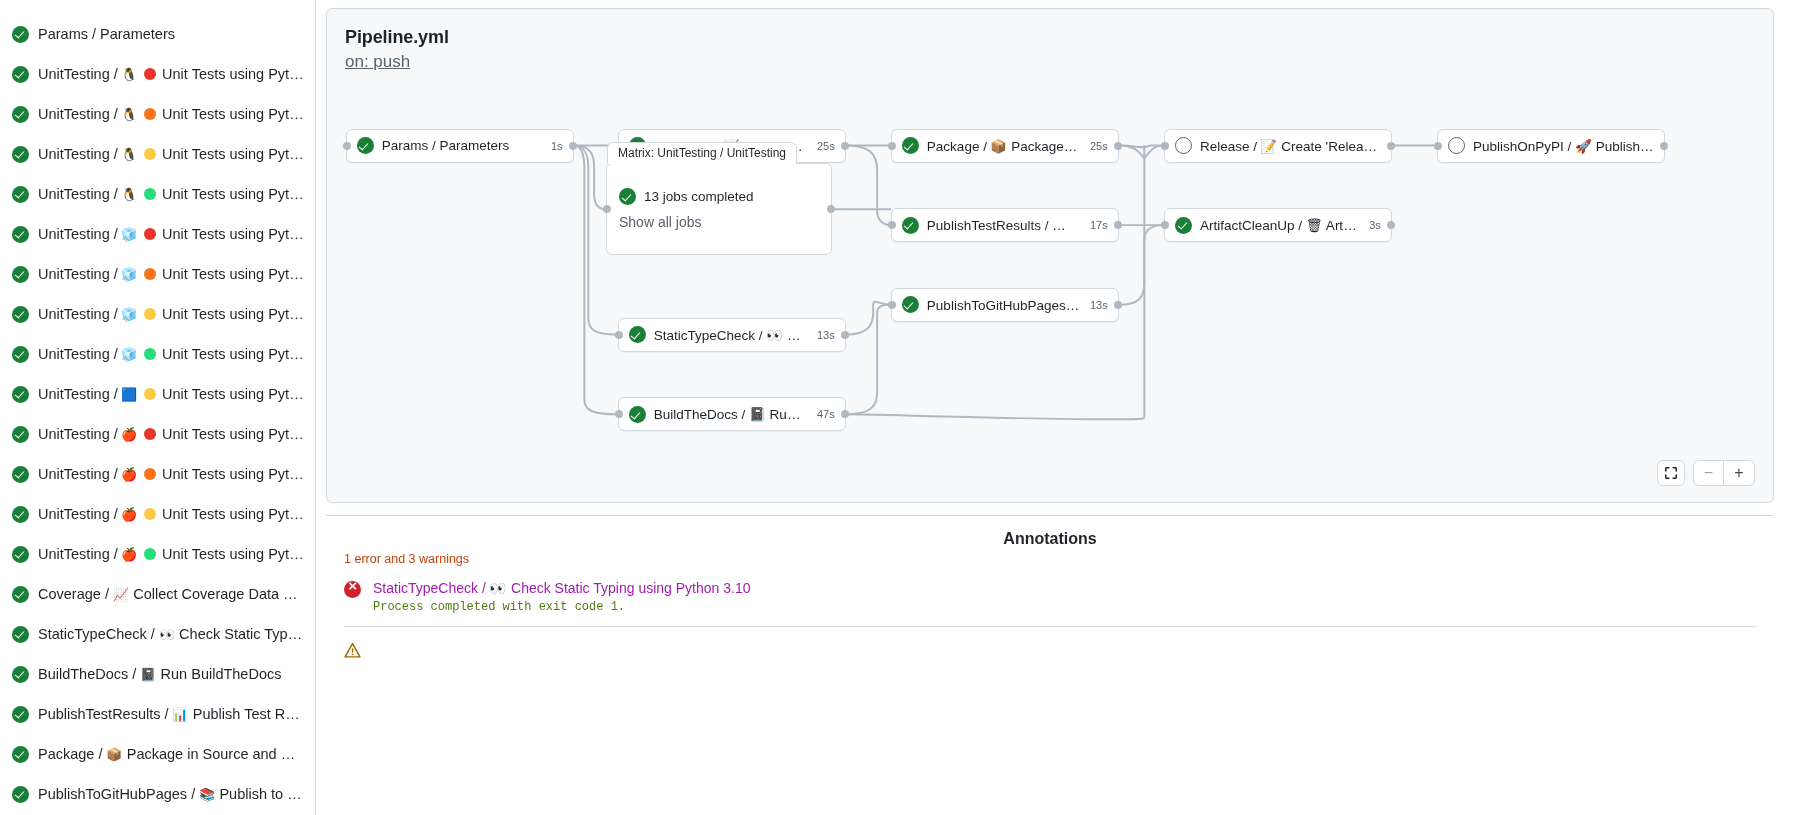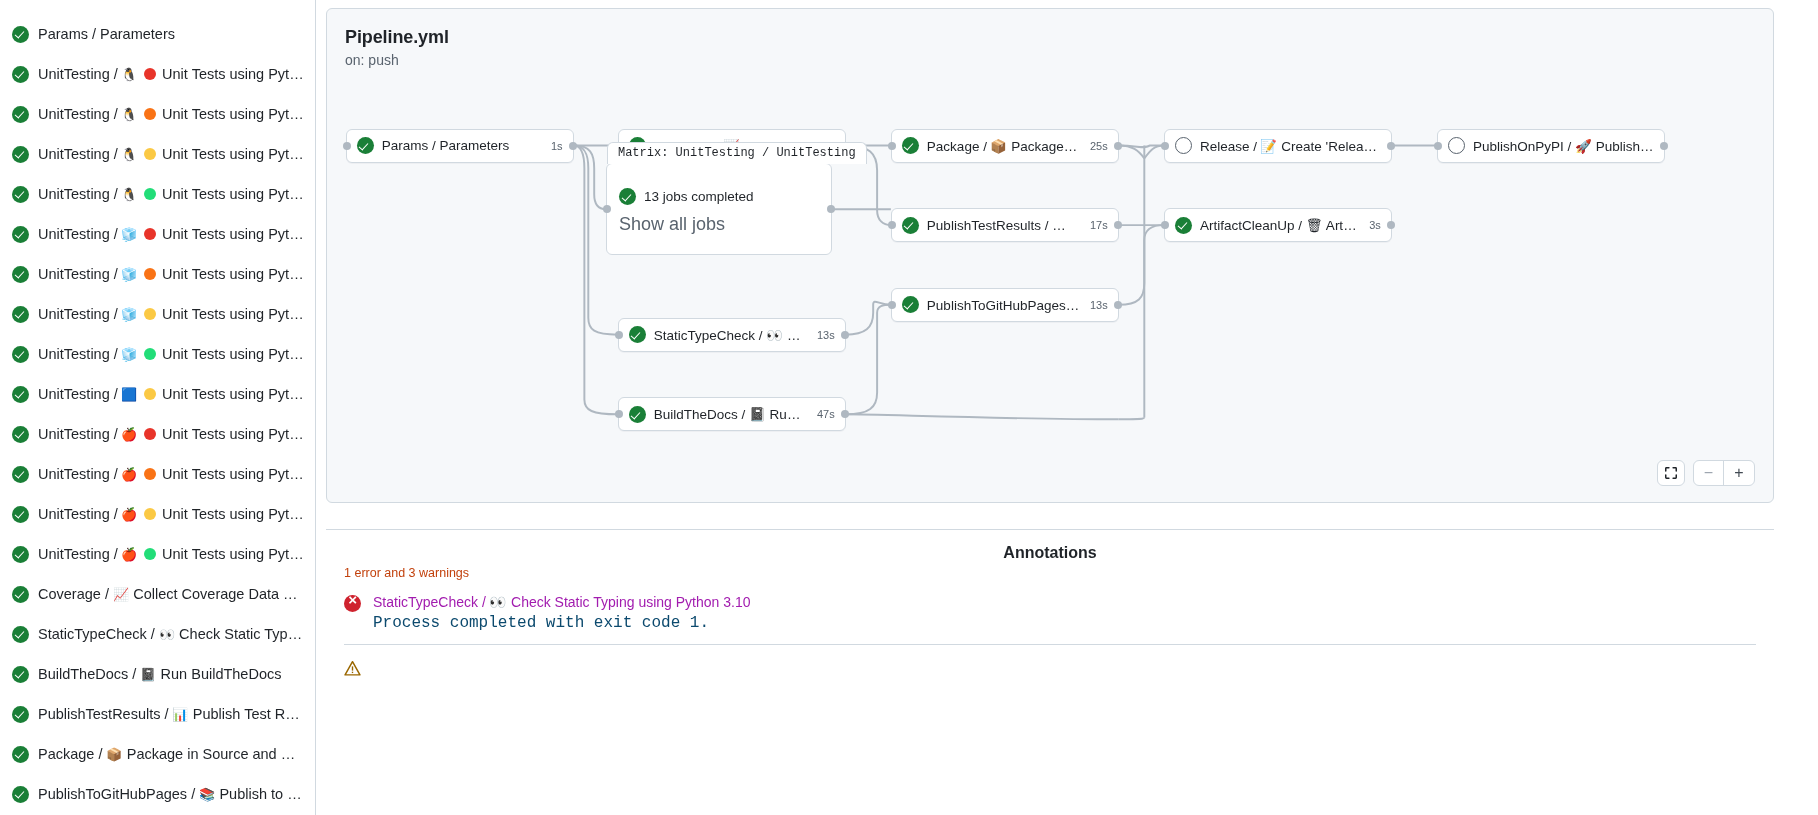--- a/index.html
+++ b/index.html
@@ -46,31 +46,31 @@
   }
   .ic-skipped { background:#fff; border:1.6px solid #59636e; width:17px; height:17px; }
   .ic-error { background:#cf222e; }
   .ic-error::after{
     content:"\00d7"; position:absolute; left:0; top:-4px; width:17px;
     text-align:center; color:#fff; font-size:15px; font-weight:700;
     font-family:"Liberation Sans", sans-serif;
   }
 
   
-  .main { flex: 1; height: 815px; background:#ffffff; display:flex; flex-direction:column;gap:14px; }
+  .main { flex: 1; height: 815px; background:#ffffff; display:flex; flex-direction:column; }
 
   .graph-card {
     margin: 8px 10px 0 10px;
     border: 1px solid #d1d9e0; border-radius: 6px;
     background: #f6f8fa;
     height: 495px; position: relative; overflow: hidden;
   }
   .graph-title { position:absolute; left:18px; top:18px; }
   .graph-title h1 { margin:0; font-size:18px; font-weight:600; letter-spacing:-.1px; }
-  .graph-title .sub { margin-top:4px; font-size:14px; color:#59636e; }
+  .graph-title .sub { margin-top:4px; font-size:17px; color:#59636e;text-decoration:underline; }
 
   .canvas { position:absolute; inset:0; }
   svg.wires { position:absolute; inset:0; width:100%; height:100%; pointer-events:none; }
 
   .node {
     position:absolute; height:34px;
     background:#fff; border:1px solid #d1d9e0; border-radius:6px;
     display:flex; align-items:center; padding:0 10px;
     font-size:13.5px; white-space:nowrap; cursor:pointer;
     box-shadow:0 1px 0 rgba(31,35,40,.04);
@@ -85,25 +85,25 @@
   .port.out { right:-4px; }
 
   .matrix {
     position:absolute; background:#fff; border:1px solid #d1d9e0;
     border-radius:6px; padding:10px 12px;
   }
   .matrix .mtitle {
     position:absolute; top:-22px; left:0px;
     background:#fff; border:1px solid #d1d9e0; border-bottom:none;
     border-radius:6px 6px 0 0; padding:3px 10px 4px 10px;
-    font-size:12px; color:#1f2328; white-space:nowrap;font-family:Liberation Mono, monospace;
+    font-size:12px; color:#1f2328; white-space:nowrap;
   }
   .matrix .mrow { display:flex; align-items:center; font-size:13.5px; margin-top:14px; }
   .matrix .mrow .status { margin-right:8px; display:flex; }
-  .matrix .mlink { margin-top:9px; font-size:18px; color:#59636e; cursor:pointer; }
+  .matrix .mlink { margin-top:9px; font-size:14px; color:#59636e; cursor:pointer; }
 
   .zoomctl { position:absolute; right:18px; bottom:16px; display:flex; gap:8px; align-items:center; }
   .zbtn {
     background:#fff; border:1px solid #d1d9e0; border-radius:6px;
     height:26px; display:flex; align-items:center; justify-content:center;
     cursor:pointer; color:#1f2328;
   }
   .zbtn.single { width:28px; }
   .zgroup { display:flex; background:#fff; border:1px solid #d1d9e0; border-radius:6px; height:26px; }
   .zgroup > div { width:30px; display:flex; align-items:center; justify-content:center;
@@ -115,21 +115,21 @@
     margin: 12px 10px 0 10px;
     border-top:1px solid #d1d9e0;
     padding: 14px 18px 0 18px; flex:1; overflow:hidden;
   }
   .annot h2 { margin:0; font-size:16px; font-weight:600;text-align:center; }
   .annot .cnt { margin-top:4px; font-size:12.5px; color:#c2410c; }
   .arow { display:flex; padding:14px 0 12px 0; border-bottom:1px solid #d1d9e0; }
   .arow:last-child { border-bottom:none; }
   .arow .aic { flex:0 0 auto; margin:1px 12px 0 0; display:flex; }
   .arow .atitle { font-size:14px; color:#a21caf; }
-  .arow .adesc { margin-top:4px; font-size:16px; color:#0c4a6e;
+  .arow .adesc { margin-top:4px; font-size:12px; color:#4d7c0f;
                  font-family:"Liberation Mono", monospace; }
 </style>
 </head>
 <body>
 
 <div id="app">
 
   <div class="sidebar">
     <div id="job-list">
         <div class="job-row">

